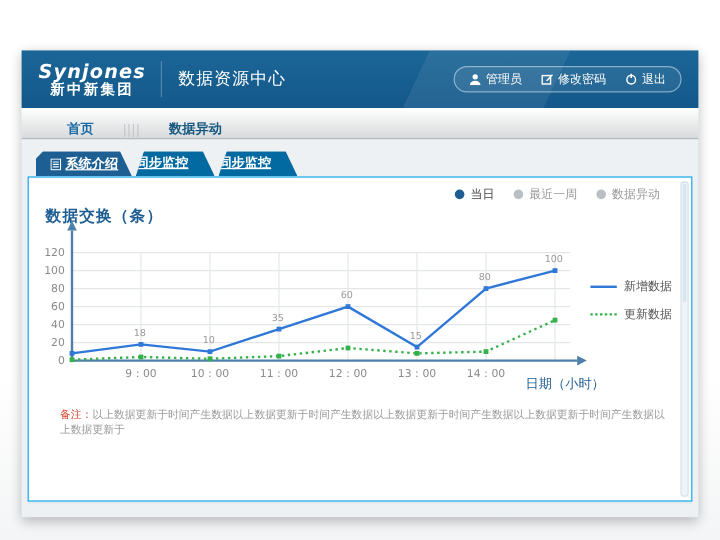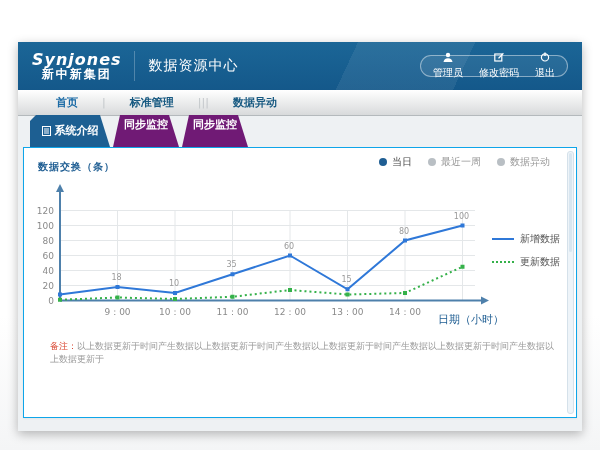--- a/index.html
+++ b/index.html
@@ -29,59 +29,59 @@
   .logo { text-align:center; line-height:1.1; padding-right:12px; }
   .logo-en { font-size:16px; font-weight:bold; letter-spacing:1px; font-style:italic; }
   .logo-cn { font-size:12px; font-weight:bold; letter-spacing:2px; }
   .header-divider { width:1px; height:30px; background:rgba(255,255,255,.25); }
   .app-title { font-size:14px; margin-left:14px; letter-spacing:1px; }
   .user-pill {
     margin-left:auto; display:flex; align-items:center; gap:16px;
     border:1px solid rgba(255,255,255,.45); background:rgba(255,255,255,.07);
     border-radius:12px; height:22px; padding:0 12px; font-size:10px; z-index:1;
   }
-  .user-item { display:flex; align-items:center; gap:4px; cursor:pointer; white-space:nowrap;flex-direction:column; }
+  .user-item { display:flex; align-items:center; gap:4px; cursor:pointer; white-space:nowrap; }
   .user-item svg { display:block; }
   
   .navbar {
     height:26px; background:linear-gradient(#ffffff,#d8dadb);
     border-bottom:1px solid #b4b9bc;
-    display:flex; align-items:center; padding-left:14px;
+    display:flex; align-items:flex-end; padding-left:14px;
   }
   .nav-item { font-size:11px; font-weight:bold; color:#175981; padding:0 24px; cursor:pointer; }
   .nav-item.active { color:#1a6aa5; }
   .nav-sep { color:#c3c7ca; font-size:11px; }
   
   .content { padding-top:11px; }
   .tabs { display:flex; margin-left:12px; height:20px; align-items:flex-end; }
   .tab {
-    height:32px; line-height:20px; color:#fff; font-size:11px; font-weight:bold;
-    text-align:center; cursor:pointer;
+    height:21px; line-height:20px; color:#fff; font-size:11px; font-weight:bold;
+    cursor:pointer;text-decoration:underline;
   }
   .tab.active {
     background:#1d5f92; width:80px;
     clip-path:polygon(0 100%, 0 6px, 6px 0, calc(100% - 10px) 0, 100% 100%);
     display:flex; align-items:center; justify-content:center; gap:4px;
   }
   .tab.inactive {
-    background:#701a75; width:66px; margin-left:3px;
+    background:#0369a1; width:66px; margin-left:3px;
     clip-path:polygon(0 100%, 7px 0, calc(100% - 10px) 0, 100% 100%);
   }
   
   .panel {
     position:relative; margin:0 5px; height:271px;
     background:#fff; border:1px solid #0ea5e9;
     box-shadow:0 1px 2px rgba(0,0,0,.05);
   }
   .filters { position:absolute; top:7px; right:26px; display:flex; gap:16px; align-items:center; font-size:10px; }
   .filter-item { display:flex; align-items:center; gap:5px; cursor:pointer; color:#999; }
   .filter-item.selected { color:#444; }
   .radio-dot { width:8px; height:8px; border-radius:50%; background:#b9bfc4; }
   .filter-item.selected .radio-dot { background:#1f5e93; }
-  .chart-ylabel { position:absolute; left:14px; top:12px; font-size:10px; font-weight:bold; color:#1f5e93; letter-spacing:1px; }
+  .chart-ylabel { position:absolute; left:14px; top:23px; font-size:13px; font-weight:bold; color:#1f5e93; letter-spacing:1px; }
   .chart-xlabel { position:absolute; left:414px; top:164px; font-size:11px; font-weight:normal; color:#1f5e93; }
   #chart-svg { position:absolute; left:8px; top:35px; }
   .legend { position:absolute; left:468px; top:84px; font-size:10px; color:#555; }
   .legend-item { display:flex; align-items:center; gap:6px; margin-bottom:9px; }
   .legend-sample { display:inline-block; width:22px; height:0; border-top:2px solid #888; }
   .note { position:absolute; left:26px; top:192px; right:14px; font-size:9px; color:#9a9a9a; line-height:1.4; }
   .note-prefix { color:#d9442f; }
   .scrollbar {
     position:absolute; top:3px; right:2px; bottom:3px; width:7px;
     background:#eef4f9; border:1px solid #d5e1ea; border-radius:3px;
@@ -121,21 +121,20 @@
             <line x1="5" y1="0.5" x2="5" y2="4" stroke="#fff" stroke-width="1.4"></line>
           </svg>
         <span>退出</span>
       </div>
     </div>
   </div>
 
   <div class="navbar">
     <div class="nav-item active">首页</div>
     <span class="nav-sep">|</span>
-    <div class="nav-item">标准管理</div>
     <span class="nav-sep">|</span>
     <span class="nav-sep">|</span>
     <span class="nav-sep">|</span>
     <div class="nav-item">数据异动</div>
   </div>
 
   <div class="content">
     <div class="tabs">
       <div class="tab active">
         <svg width="9" height="10" viewBox="0 0 9 10">

